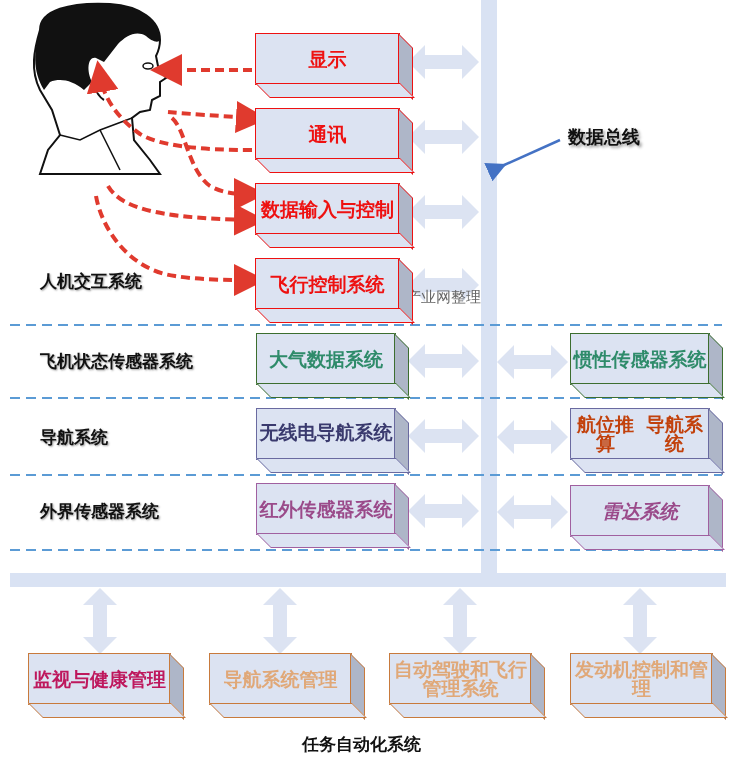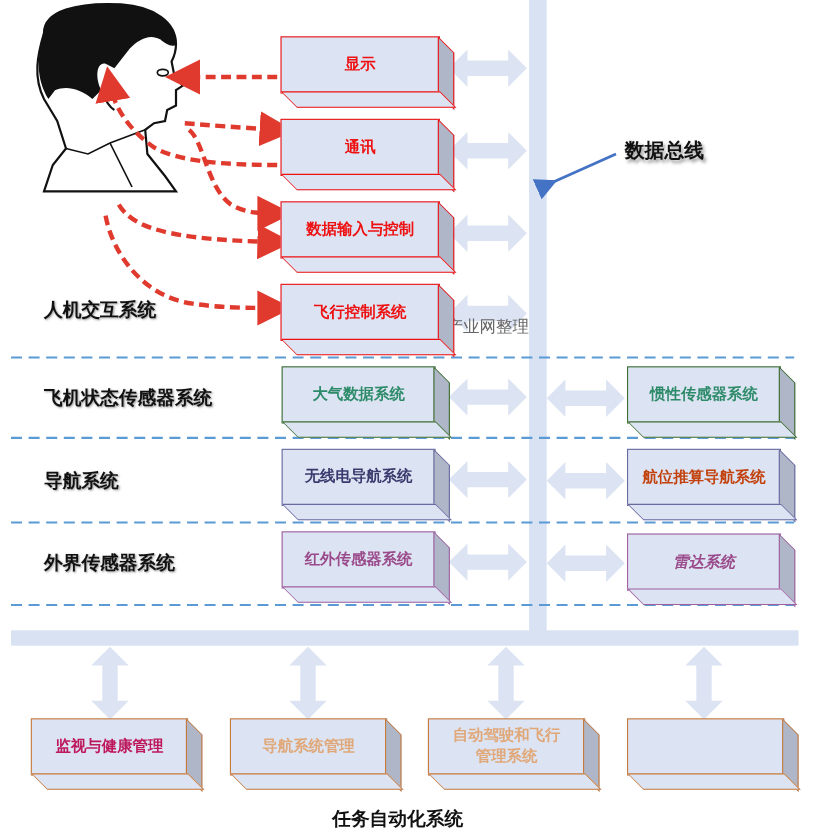--- a/index.html
+++ b/index.html
@@ -1,18 +1,18 @@
 <!DOCTYPE html>
 <html><head>
 <meta charset="utf-8">
 <style>
   html,body{margin:0;padding:0;background:#ffffff;}
   body{width:741px;height:763px;position:relative;overflow:hidden;font-family:"DejaVu Sans","Liberation Sans",sans-serif;}
   svg.bg{position:absolute;left:0;top:0;}
-  .box{position:absolute;box-sizing:border-box;background:#dce3f2;display:flex;align-items:center;justify-content:center;text-align:center;font-weight:bold;font-size:14px;line-height:19px;}
+  .box{position:absolute;box-sizing:border-box;background:#dce3f2;display:flex;align-items:center;justify-content:center;text-align:center;font-weight:bold;font-size:19px;line-height:19px;}
   .box .side{position:absolute;top:-1px;right:-14px;width:13px;height:100%;}
   .box .bottom{position:absolute;left:-1px;bottom:-14px;width:100%;height:13px;}
   .row-label{position:absolute;font-family:"DejaVu Serif","Liberation Serif",serif;font-size:17px;font-weight:bold;color:#111;text-shadow:1px 1px 2px #999;}
   .bus-label{position:absolute;font-family:"DejaVu Serif","Liberation Serif",serif;font-size:18px;font-weight:bold;color:#111;text-shadow:2px 2px 3px #999;}
   .footer{position:absolute;font-family:"DejaVu Serif","Liberation Serif",serif;font-size:17px;font-weight:bold;color:#111;}
   .watermark{position:absolute;font-size:15px;color:#666;}
 </style>
 </head>
 <body>
 
@@ -154,17 +154,18 @@
   <div class="side" style="background:#aeb6c8;border:1px solid #c87a3c;transform:skewY(45deg);transform-origin:left top;"></div>
   <div class="bottom" style="background:#dce3f2;border:1px solid #c87a3c;transform:skewX(45deg);transform-origin:left top;"></div>
 </div>
 <div class="box" style="left:389px;top:653px;width:143px;height:52px;border:1.5px solid #c87a3c;color:#e0a878;flex-direction:column;">
   <span>自动驾驶和飞行</span>
   <span>管理系统</span>
   <div class="side" style="background:#aeb6c8;border:1px solid #c87a3c;transform:skewY(45deg);transform-origin:left top;"></div>
   <div class="bottom" style="background:#dce3f2;border:1px solid #c87a3c;transform:skewX(45deg);transform-origin:left top;"></div>
 </div>
 <div class="box" style="left:570px;top:653px;width:143px;height:52px;border:1.5px solid #c87a3c;color:#e0a878;">
+  <span>发动机控制和管理</span>
   <div class="side" style="background:#aeb6c8;border:1px solid #c87a3c;transform:skewY(45deg);transform-origin:left top;"></div>
   <div class="bottom" style="background:#dce3f2;border:1px solid #c87a3c;transform:skewX(45deg);transform-origin:left top;"></div>
 </div>
 
 <div class="footer" style="left:302px;top:733px;">任务自动化系统</div>
 
 </body></html>

